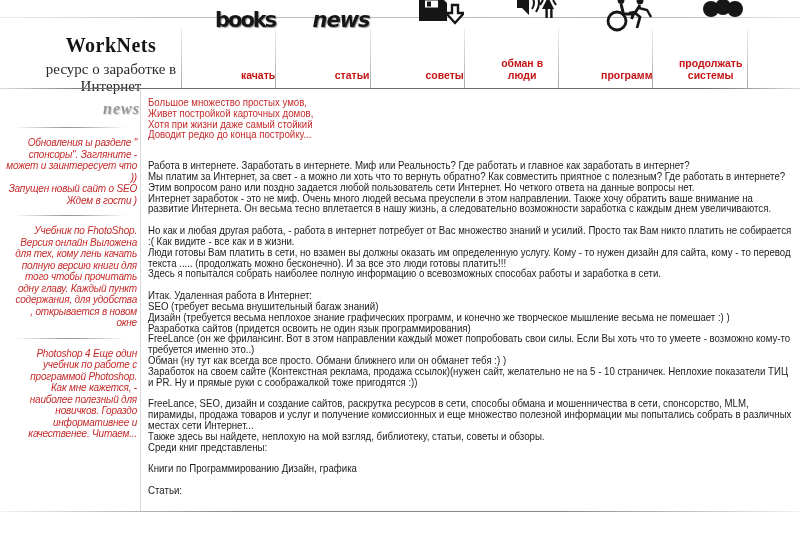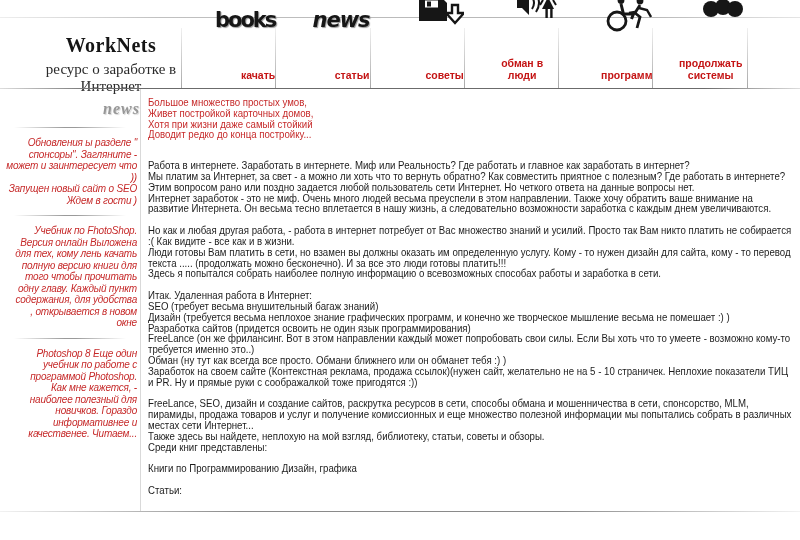--- a/index.html
+++ b/index.html
@@ -161,21 +161,21 @@
   <div class="side-post">Учебник по FhotoShop.
 Версия онлайн Выложена
 для тех, кому лень качать
 полную версию книги для
 того чтобы прочитать
 одну главу. Каждый пункт
 содержания, для удобства
 , открывается в новом
 окне</div>
   <div class="side-rule"></div>
-  <div class="side-post">Photoshop 8 Еще один
+  <div class="side-post">Photoshop 4 Еще один
 учебник по работе с
 программой Photoshop.
 Как мне кажется, -
 наиболее полезный для
 новичков. Гораздо
 информативнее и
 качественее. Читаем...</div>
 </div>
 
 <div class="main">

